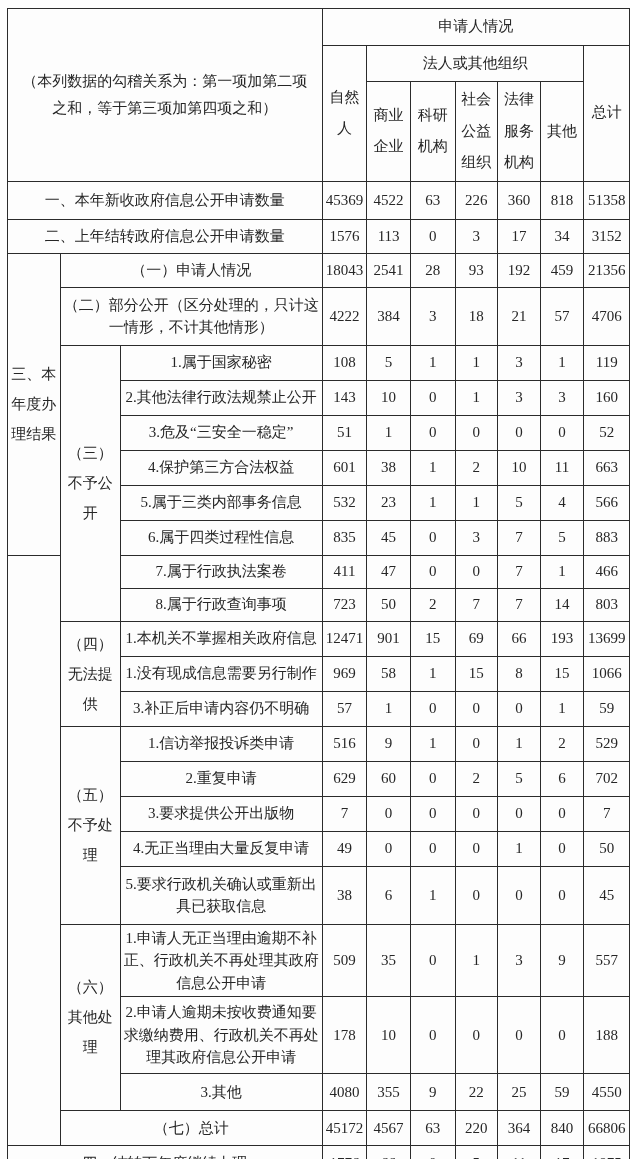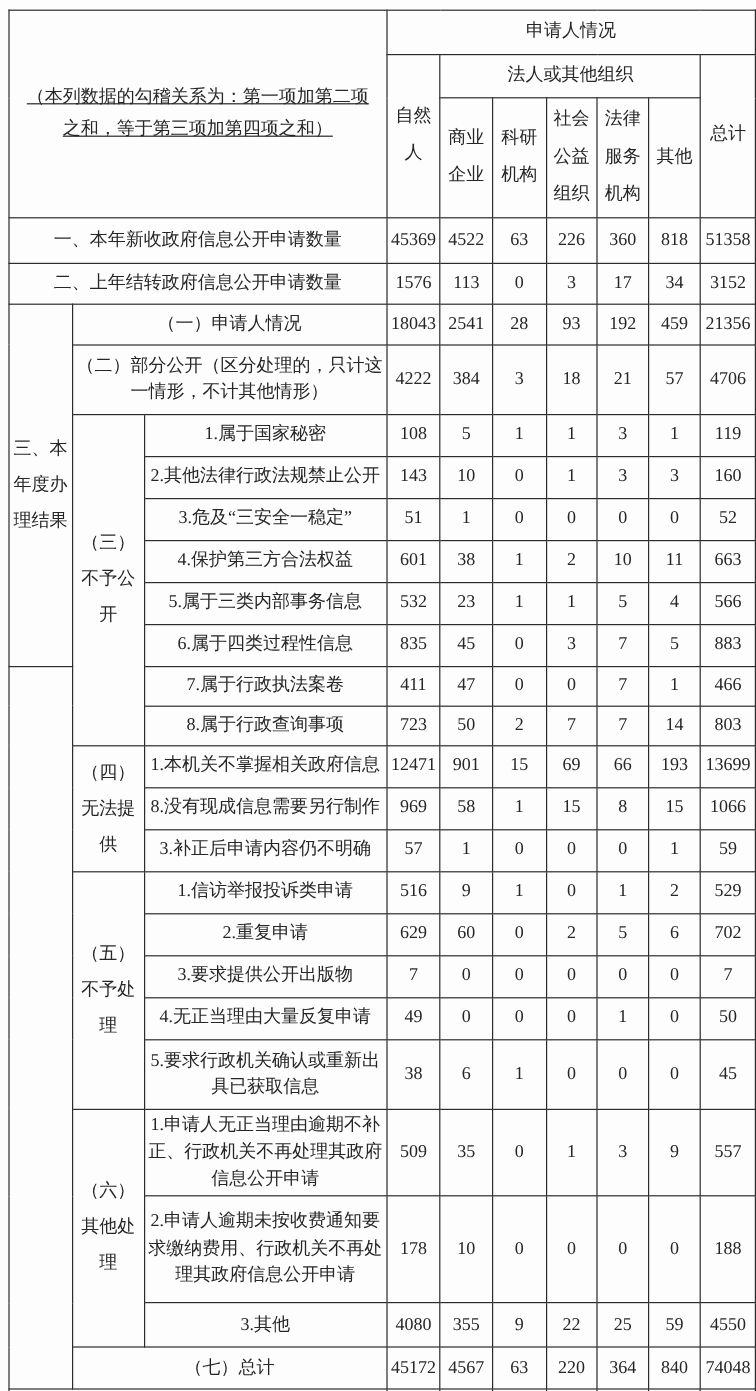--- a/index.html
+++ b/index.html
@@ -16,28 +16,28 @@
   td{
     border:1px solid #2b2b2b;
     text-align:center;
     vertical-align:middle;
     font-size:15px;
     line-height:1.5;
     padding:2px 3px;
     word-break:break-all;
     overflow:hidden;
   }
-  .note-cell{font-size:15px;line-height:1.8;padding:4px 10px;text-decoration:underline;}
+  .note-cell{font-size:15px;line-height:1.8;padding:4px 10px;}
   .hdr{line-height:2.1;}
   .group-v{line-height:2.0;}
   .num{font-size:15px;letter-spacing:0;}
   
   tr.hA{height:30px;} tr.hB{height:34px;} tr.hC{height:81px;}
   tr.rs{height:35px;} tr.r0{height:38px;font-family:Liberation Serif, serif;} tr.r1{height:34px;}
-  tr.rm{height:58px;} tr.rl{height:70px;} tr.rxl{height:89px;}
+  tr.rm{height:58px;} tr.rl{height:70px;} tr.rxl{height:77px;}
   tr.r7{height:33px;} tr.rlast{height:36px;} tr.r22{height:37px;}
 </style>
 </head>
 <body>
 
 <table>
   <colgroup>
     <col style="width:53px">
       <col style="width:60px">
       <col style="width:205px">
@@ -209,21 +209,21 @@
     <td class="num">12471</td>
     <td class="num">901</td>
     <td class="num">15</td>
     <td class="num">69</td>
     <td class="num">66</td>
     <td class="num">193</td>
     <td class="num">13699</td>
   </tr>
 
   <tr class="rs">
-    <td>8.没有现成信息需要另行制作</td>
+    <td>1.没有现成信息需要另行制作</td>
     <td class="num">969</td>
     <td class="num">58</td>
     <td class="num">1</td>
     <td class="num">15</td>
     <td class="num">8</td>
     <td class="num">15</td>
     <td class="num">1066</td>
   </tr>
 
   <tr class="rs">
@@ -328,21 +328,21 @@
   </tr>
 
   <tr class="rs">
     <td colspan="2">（七）总计</td>
     <td class="num">45172</td>
     <td class="num">4567</td>
     <td class="num">63</td>
     <td class="num">220</td>
     <td class="num">364</td>
     <td class="num">840</td>
-    <td class="num">74048</td>
+    <td class="num">66806</td>
   </tr>
 
   <tr class="rlast">
     <td colspan="3">四、结转下年度继续办理</td>
     <td class="num">1776</td>
     <td class="num">66</td>
     <td class="num">0</td>
     <td class="num">5</td>
     <td class="num">11</td>
     <td class="num">17</td>

